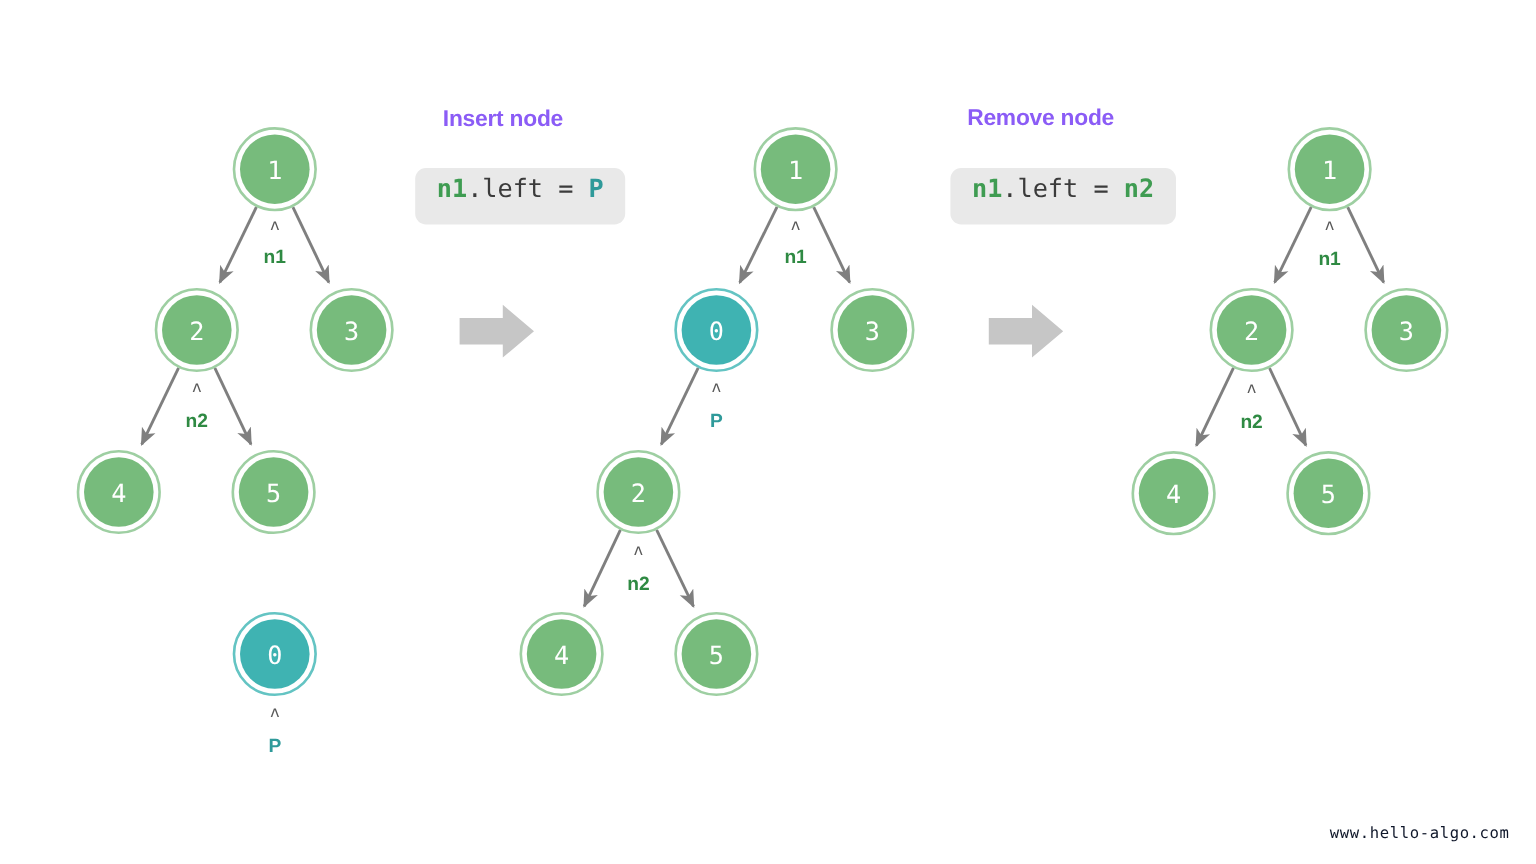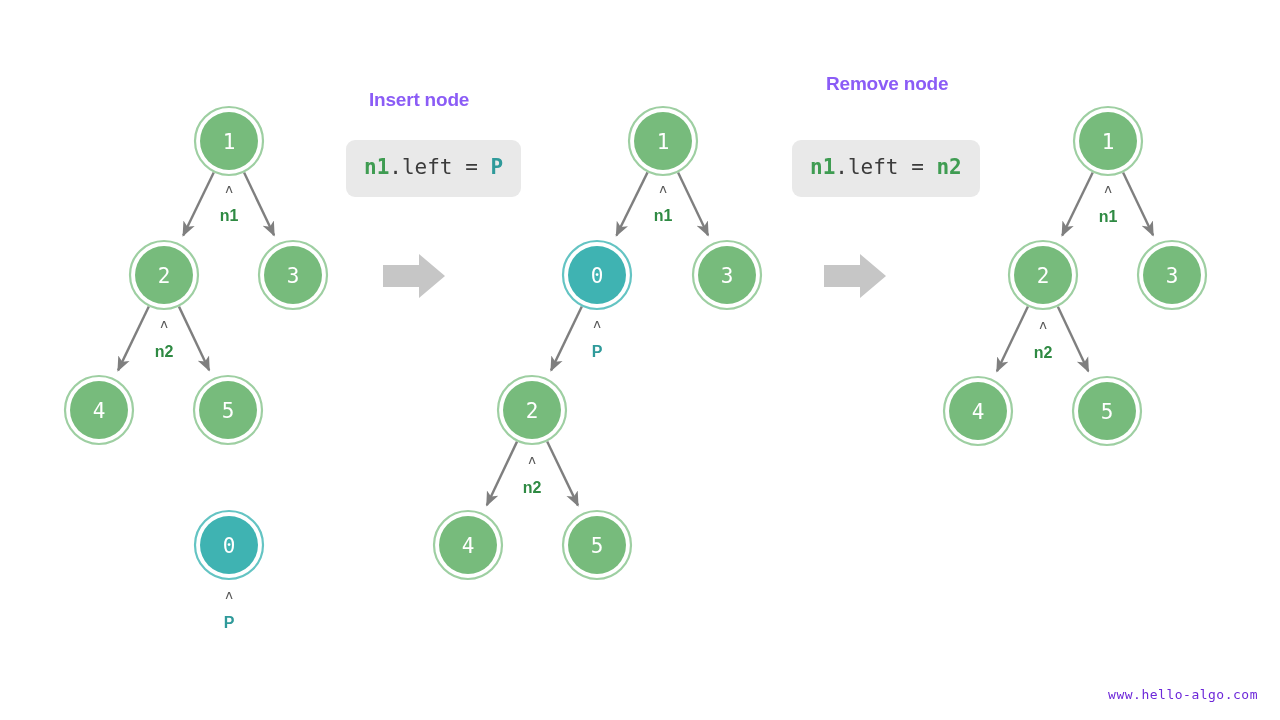--- a/index.html
+++ b/index.html
@@ -32,39 +32,39 @@
     font-size: 19px;
     font-weight: bold;
     color: #8b5cf6;
     white-space: nowrap;
     letter-spacing: -0.2px;
   }
   .code-box {
     position: absolute;
     background: #e9e9e9;
     border-radius: 9px;
-    padding: 12px 18px 14px 18px;
+    padding: 2px 18px 14px 18px;
     font-family: "DejaVu Sans Mono", monospace;
     font-size: 21px;
     font-weight: bold;
     line-height: 31px;
     color: #3b3b3b;
     white-space: nowrap;
   }
   .code-line { display: block; }
   .tok-green { color: #3f9c52; }
   .tok-teal  { color: #2f9a9a; }
   .tok-plain { color: #3b3b3b; font-weight: normal; }
   .watermark {
     position: absolute;
     right: 22px;
     bottom: 18px;
     font-family: "DejaVu Sans Mono", monospace;
     font-size: 13px;
-    color: #6d28d9;
+    color: #0f172a;
     letter-spacing: 0.5px;
     margin-top: 33px;
   }
   .node-text {
     font-family: "DejaVu Sans Mono", monospace;
     font-size: 21px;
     fill: #ffffff;
     text-anchor: middle;
     dominant-baseline: central;
   }
@@ -239,21 +239,21 @@
   </svg>
 
   <div class="panel-title" style="left:369px; top:89px;">Insert node</div>
 
   <div class="code-box" style="left:346px; top:140px;">
     <span class="code-line">
       <span class="tok-green">n1</span><span class="tok-plain">.left = </span><span class="tok-teal">P</span>
     </span>
   </div>
 
-  <div class="panel-title" style="left:806px; top:73px;margin-left:20px;">Remove node</div>
+  <div class="panel-title" style="left:806px; top:88px;">Remove node</div>
 
   <div class="code-box" style="left:792px; top:140px;text-align:right;">
     <span class="code-line">
       <span class="tok-green">n1</span><span class="tok-plain">.left = </span><span class="tok-green">n2</span>
     </span>
   </div>
 
   <div class="watermark">www.hello-algo.com</div>
 
 </div>

